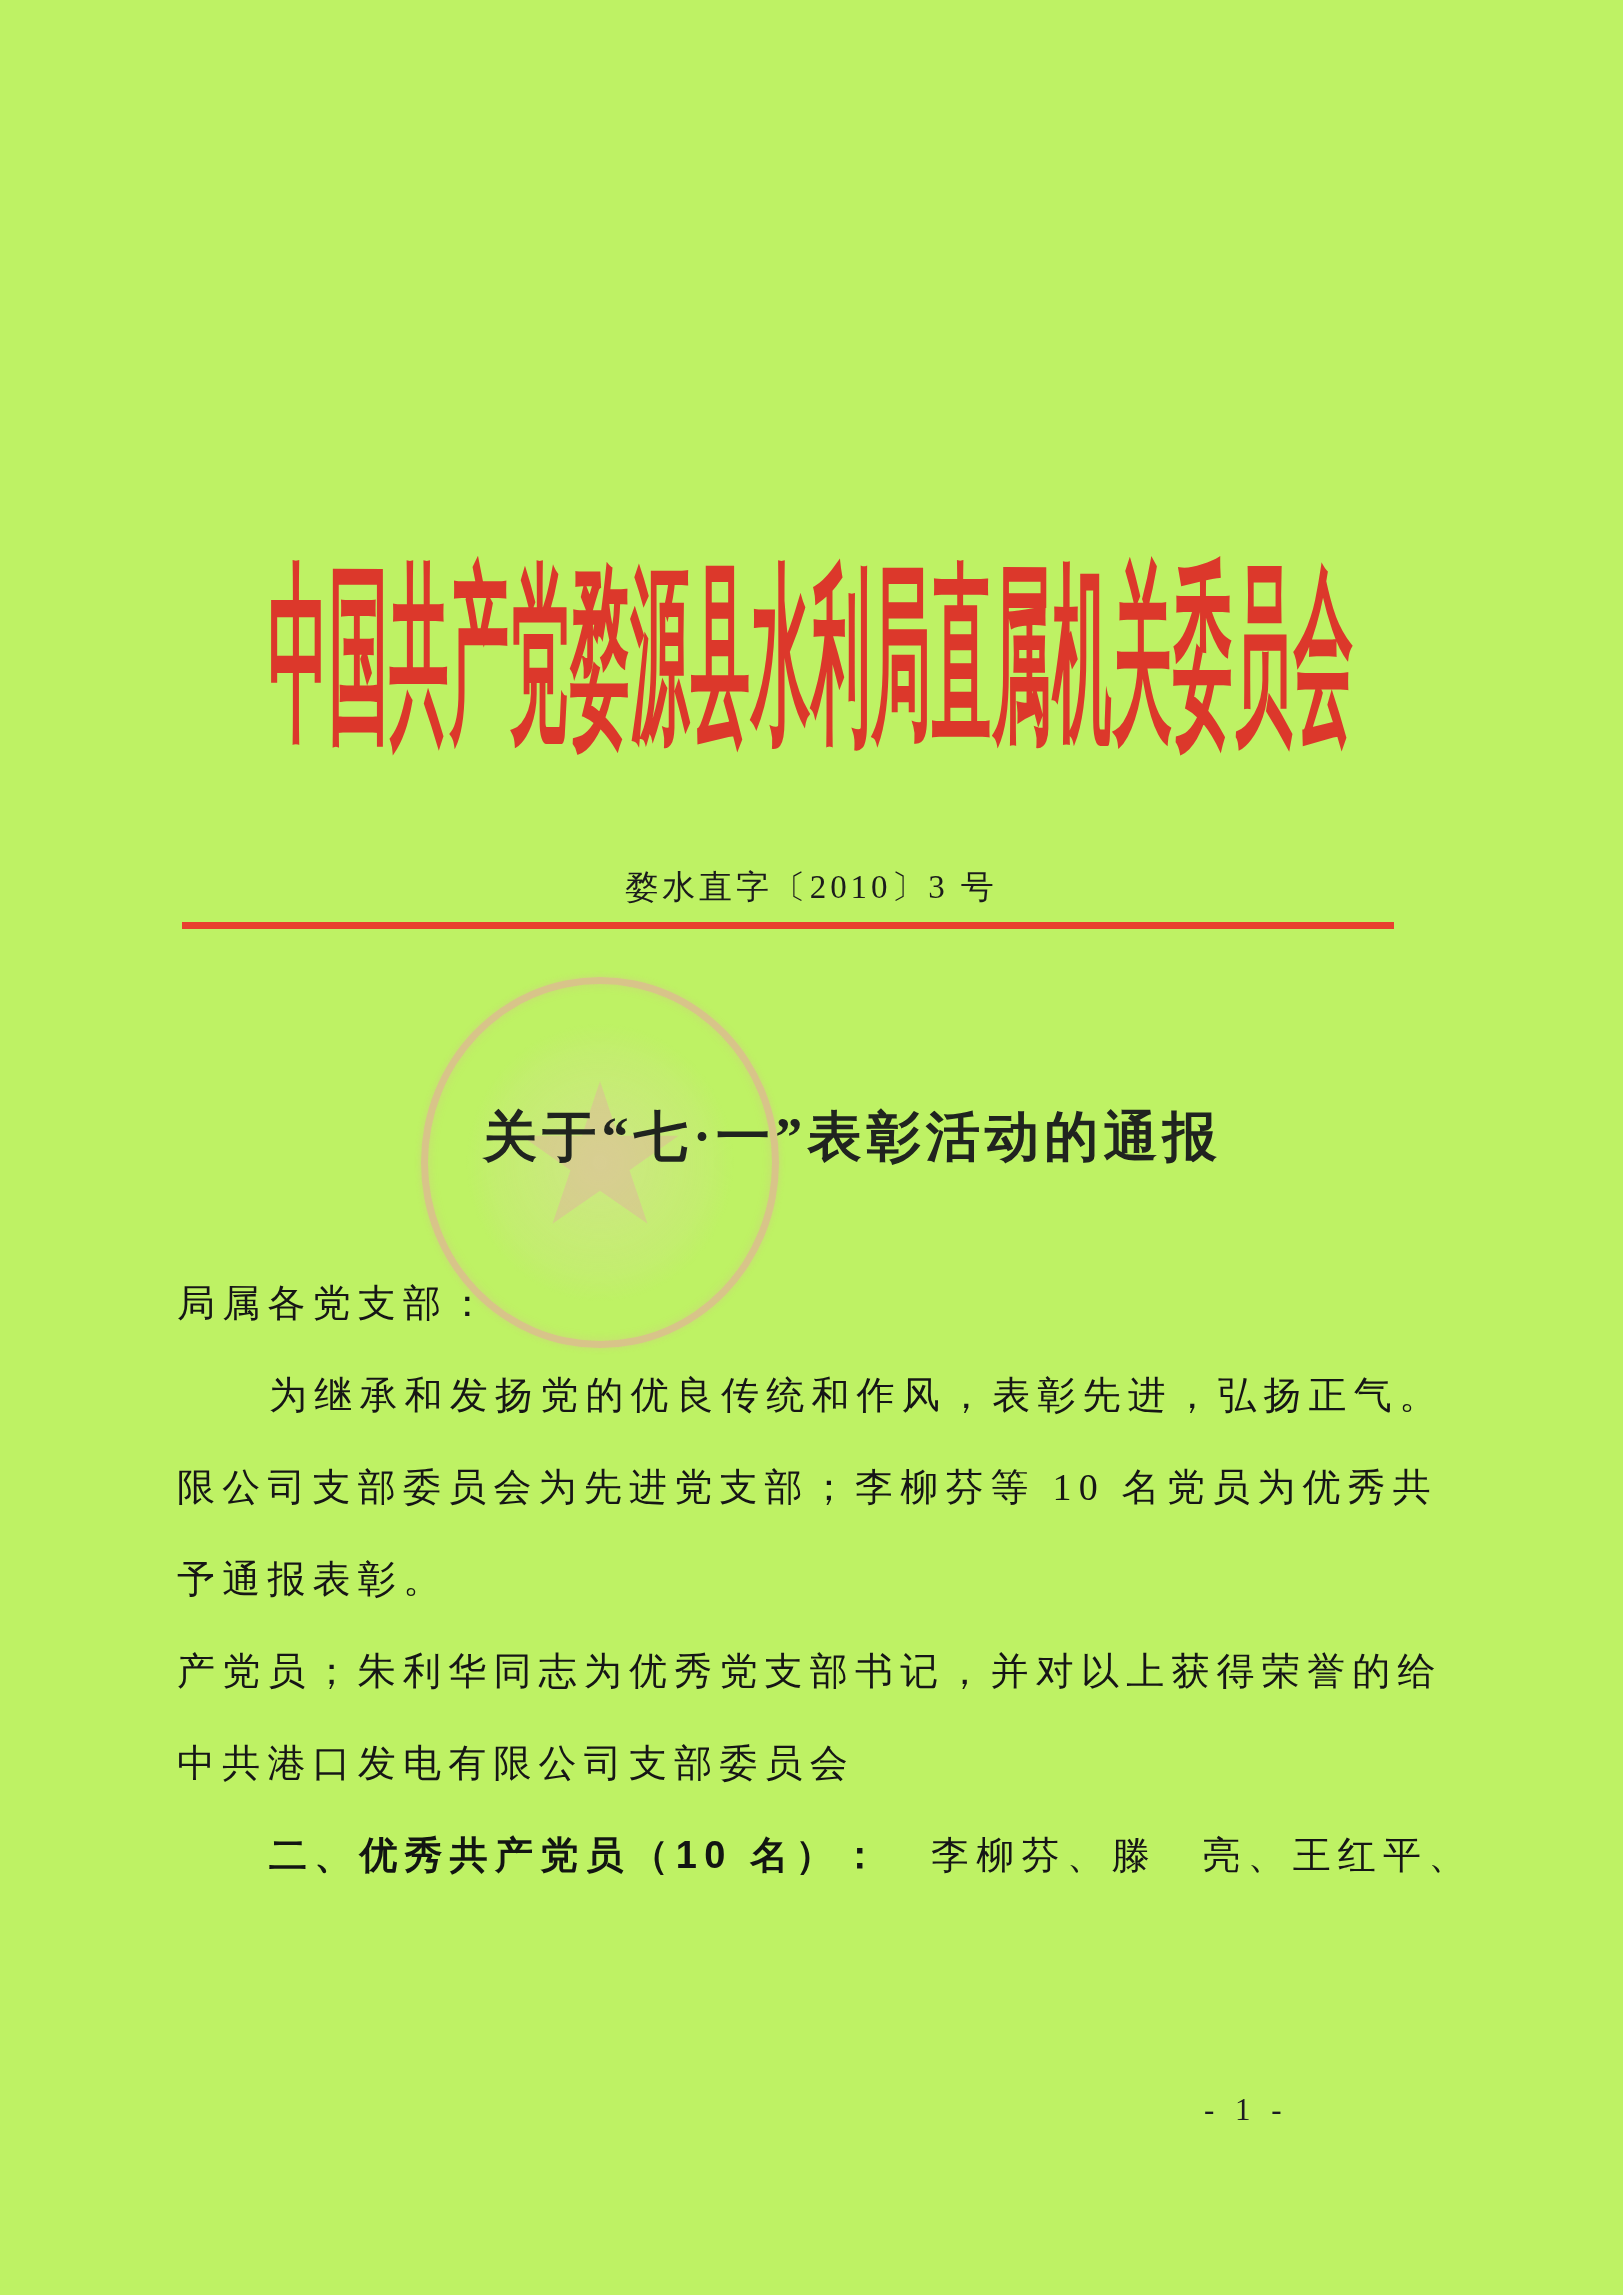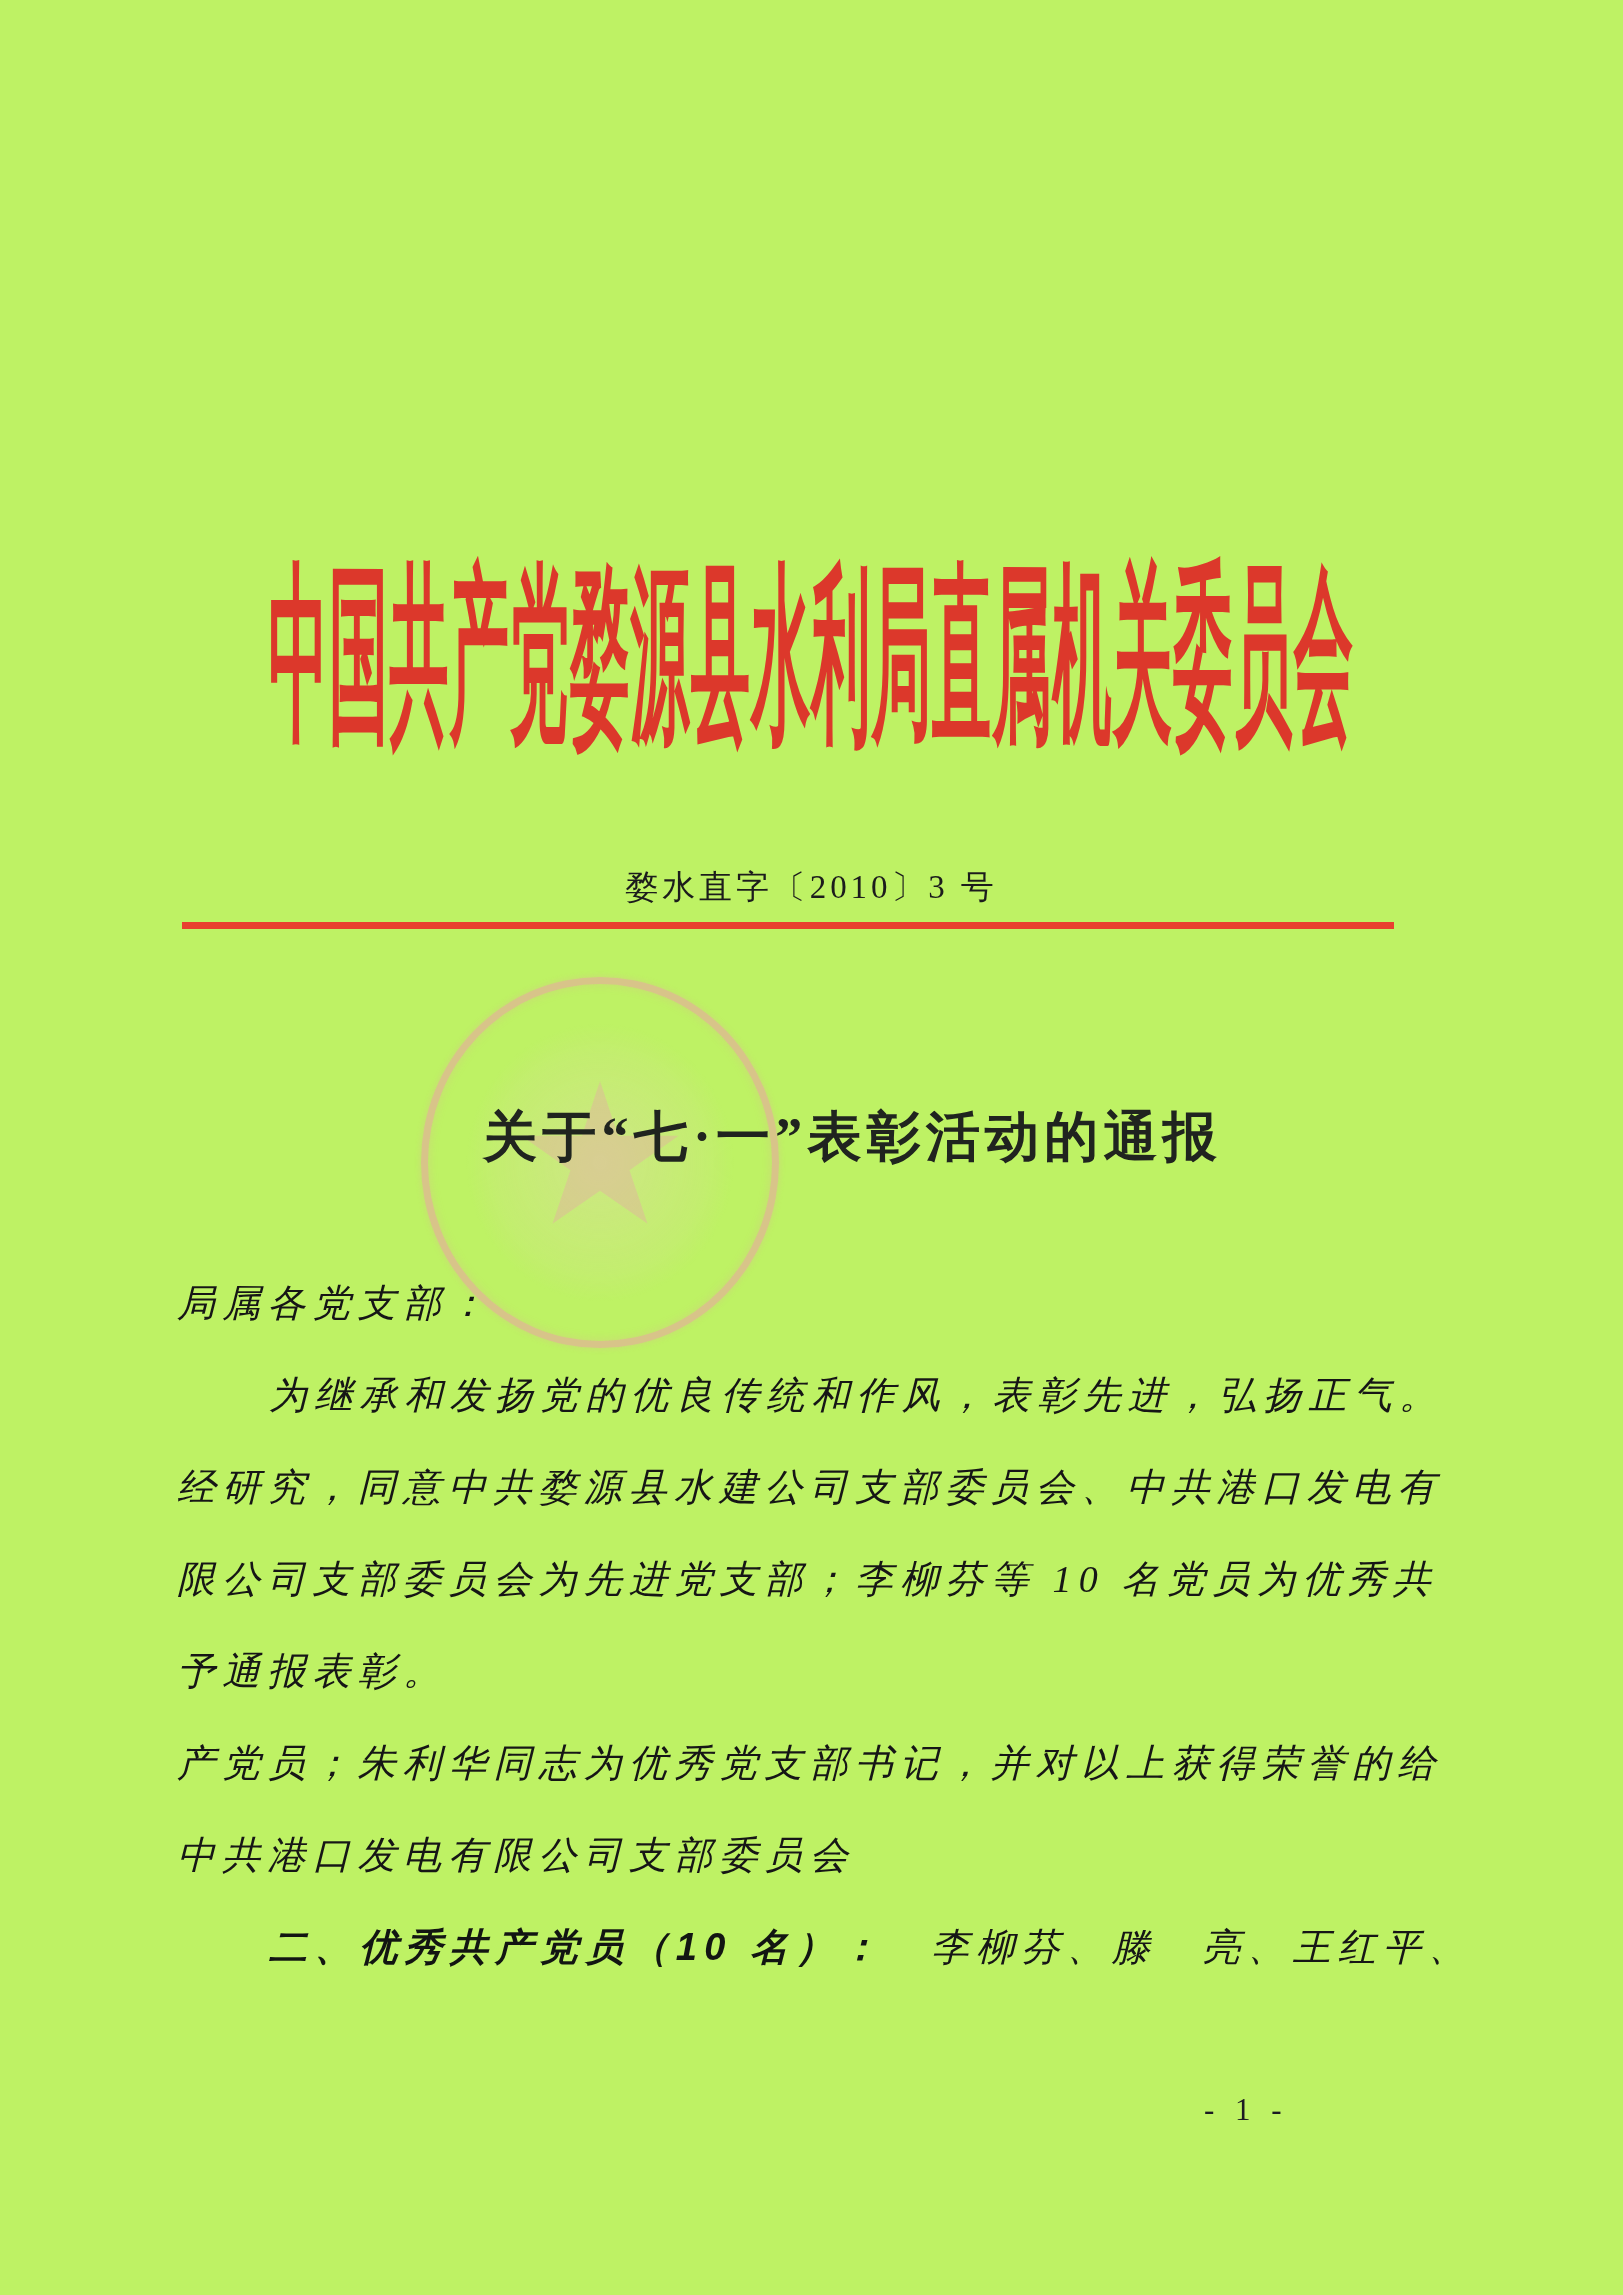--- a/index.html
+++ b/index.html
@@ -66,21 +66,20 @@
     padding-left:41px;
   }
   .body-text{
     position:absolute;left:177px;top:1257px;
     width:1221px;
     font-size:38px;
     line-height:92px;
     letter-spacing:7.2px;
     color:#161616;
     z-index:2;
-    font-style:italic;
   }
   .line{height:92px;white-space:nowrap;}
   .indent{text-indent:92px;}
   .hei{
     font-weight:700;
     font-family:"Liberation Sans","DejaVu Sans",sans-serif;
     color:#121512;
   }
   .page-number{
     position:absolute;left:1204px;top:2092px;
@@ -105,23 +104,20 @@
   <div class="doc-title">关于“七·一”表彰活动的通报</div>
 
   <div class="body-text">
     <div class="line">
       <span>局属各党支部：</span>
     </div>
     <div class="line indent">
       <span>为继承和发扬党的优良传统和作风，表彰先进，弘扬正气。</span>
     </div>
     <div class="line">
-      <span>经研究，同意中共婺源县水建公司支部委员会、中共港口发电有</span>
-    </div>
-    <div class="line">
       <span>限公司支部委员会为先进党支部；李柳芬等 10 名党员为优秀共</span>
     </div>
     <div class="line">
       <span>予通报表彰。</span>
     </div>
     <div class="line">
       <span>产党员；朱利华同志为优秀党支部书记，并对以上获得荣誉的给</span>
     </div>
     <div class="line">
       <span>中共港口发电有限公司支部委员会</span>

